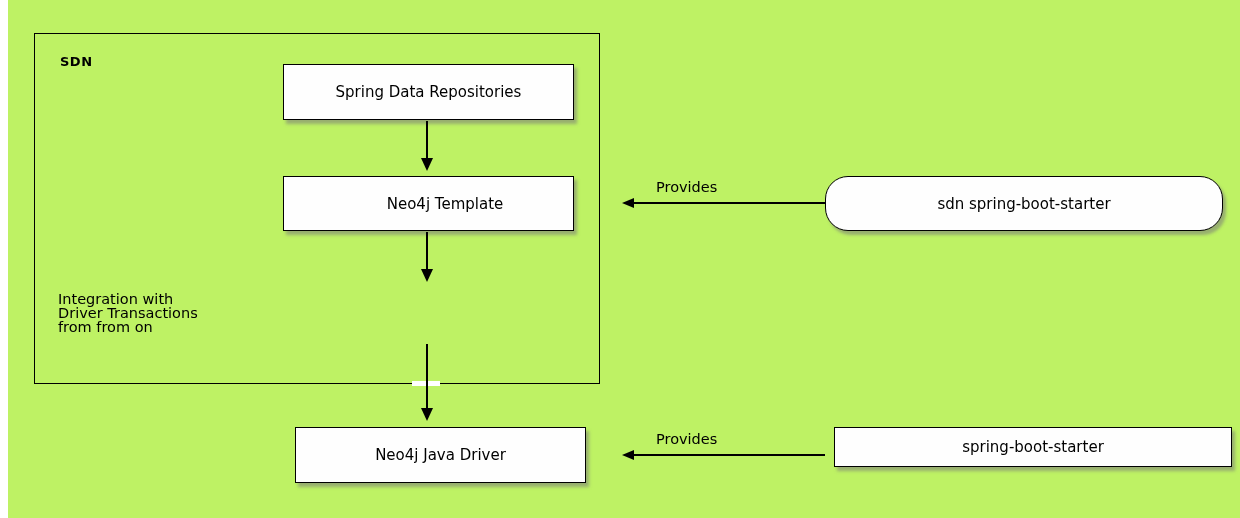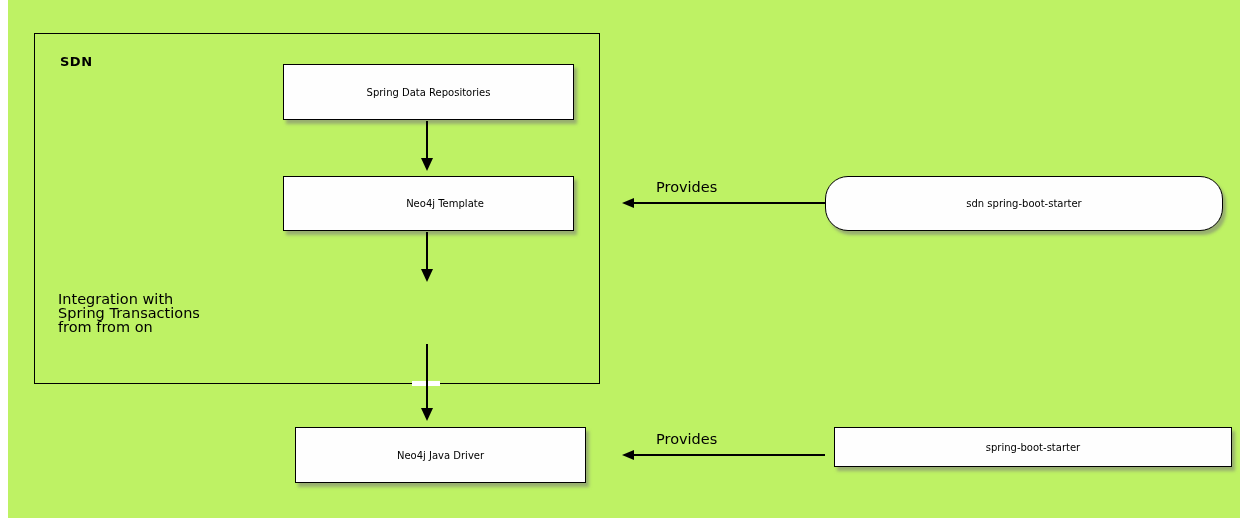--- a/index.html
+++ b/index.html
@@ -39,21 +39,21 @@
   
   .node {
     position: absolute;
     background: #fefefe;
     border: 1.5px solid #000000;
     box-sizing: border-box;
     box-shadow: 3px 4px 3px rgba(120,120,120,0.55);
     display: flex;
     align-items: center;
     justify-content: center;
-    font-size: 10px;
+    font-size: 15px;
     white-space: nowrap;
   }
   
   .vline { position: absolute; width: 2px; background: #000000; }
   .hline { position: absolute; height: 2px; background: #000000; }
   .head-down {
     position: absolute; width: 0; height: 0;
     border-left: 6px solid transparent;
     border-right: 6px solid transparent;
     border-top: 13px solid #000000;
@@ -79,21 +79,21 @@
 </head>
 <body>
 
 <div class="page">
 
   <div class="group-box"></div>
   <div class="group-label">SDN</div>
 
   <div class="note">
     <div>Integration with</div>
-    <div>Spring Transactions</div>
+    <div>Driver Transactions</div>
     <div>from from on</div>
   </div>
 
   <div class="gap-patch"></div>
 
   <div class="node" style="left:275px; top:64px; width:291px; height:56px;">
     <span>Spring Data Repositories</span>
   </div>
 
   <div class="node" style="left:275px; top:176px; width:291px; height:55px;padding-left:33px;">

